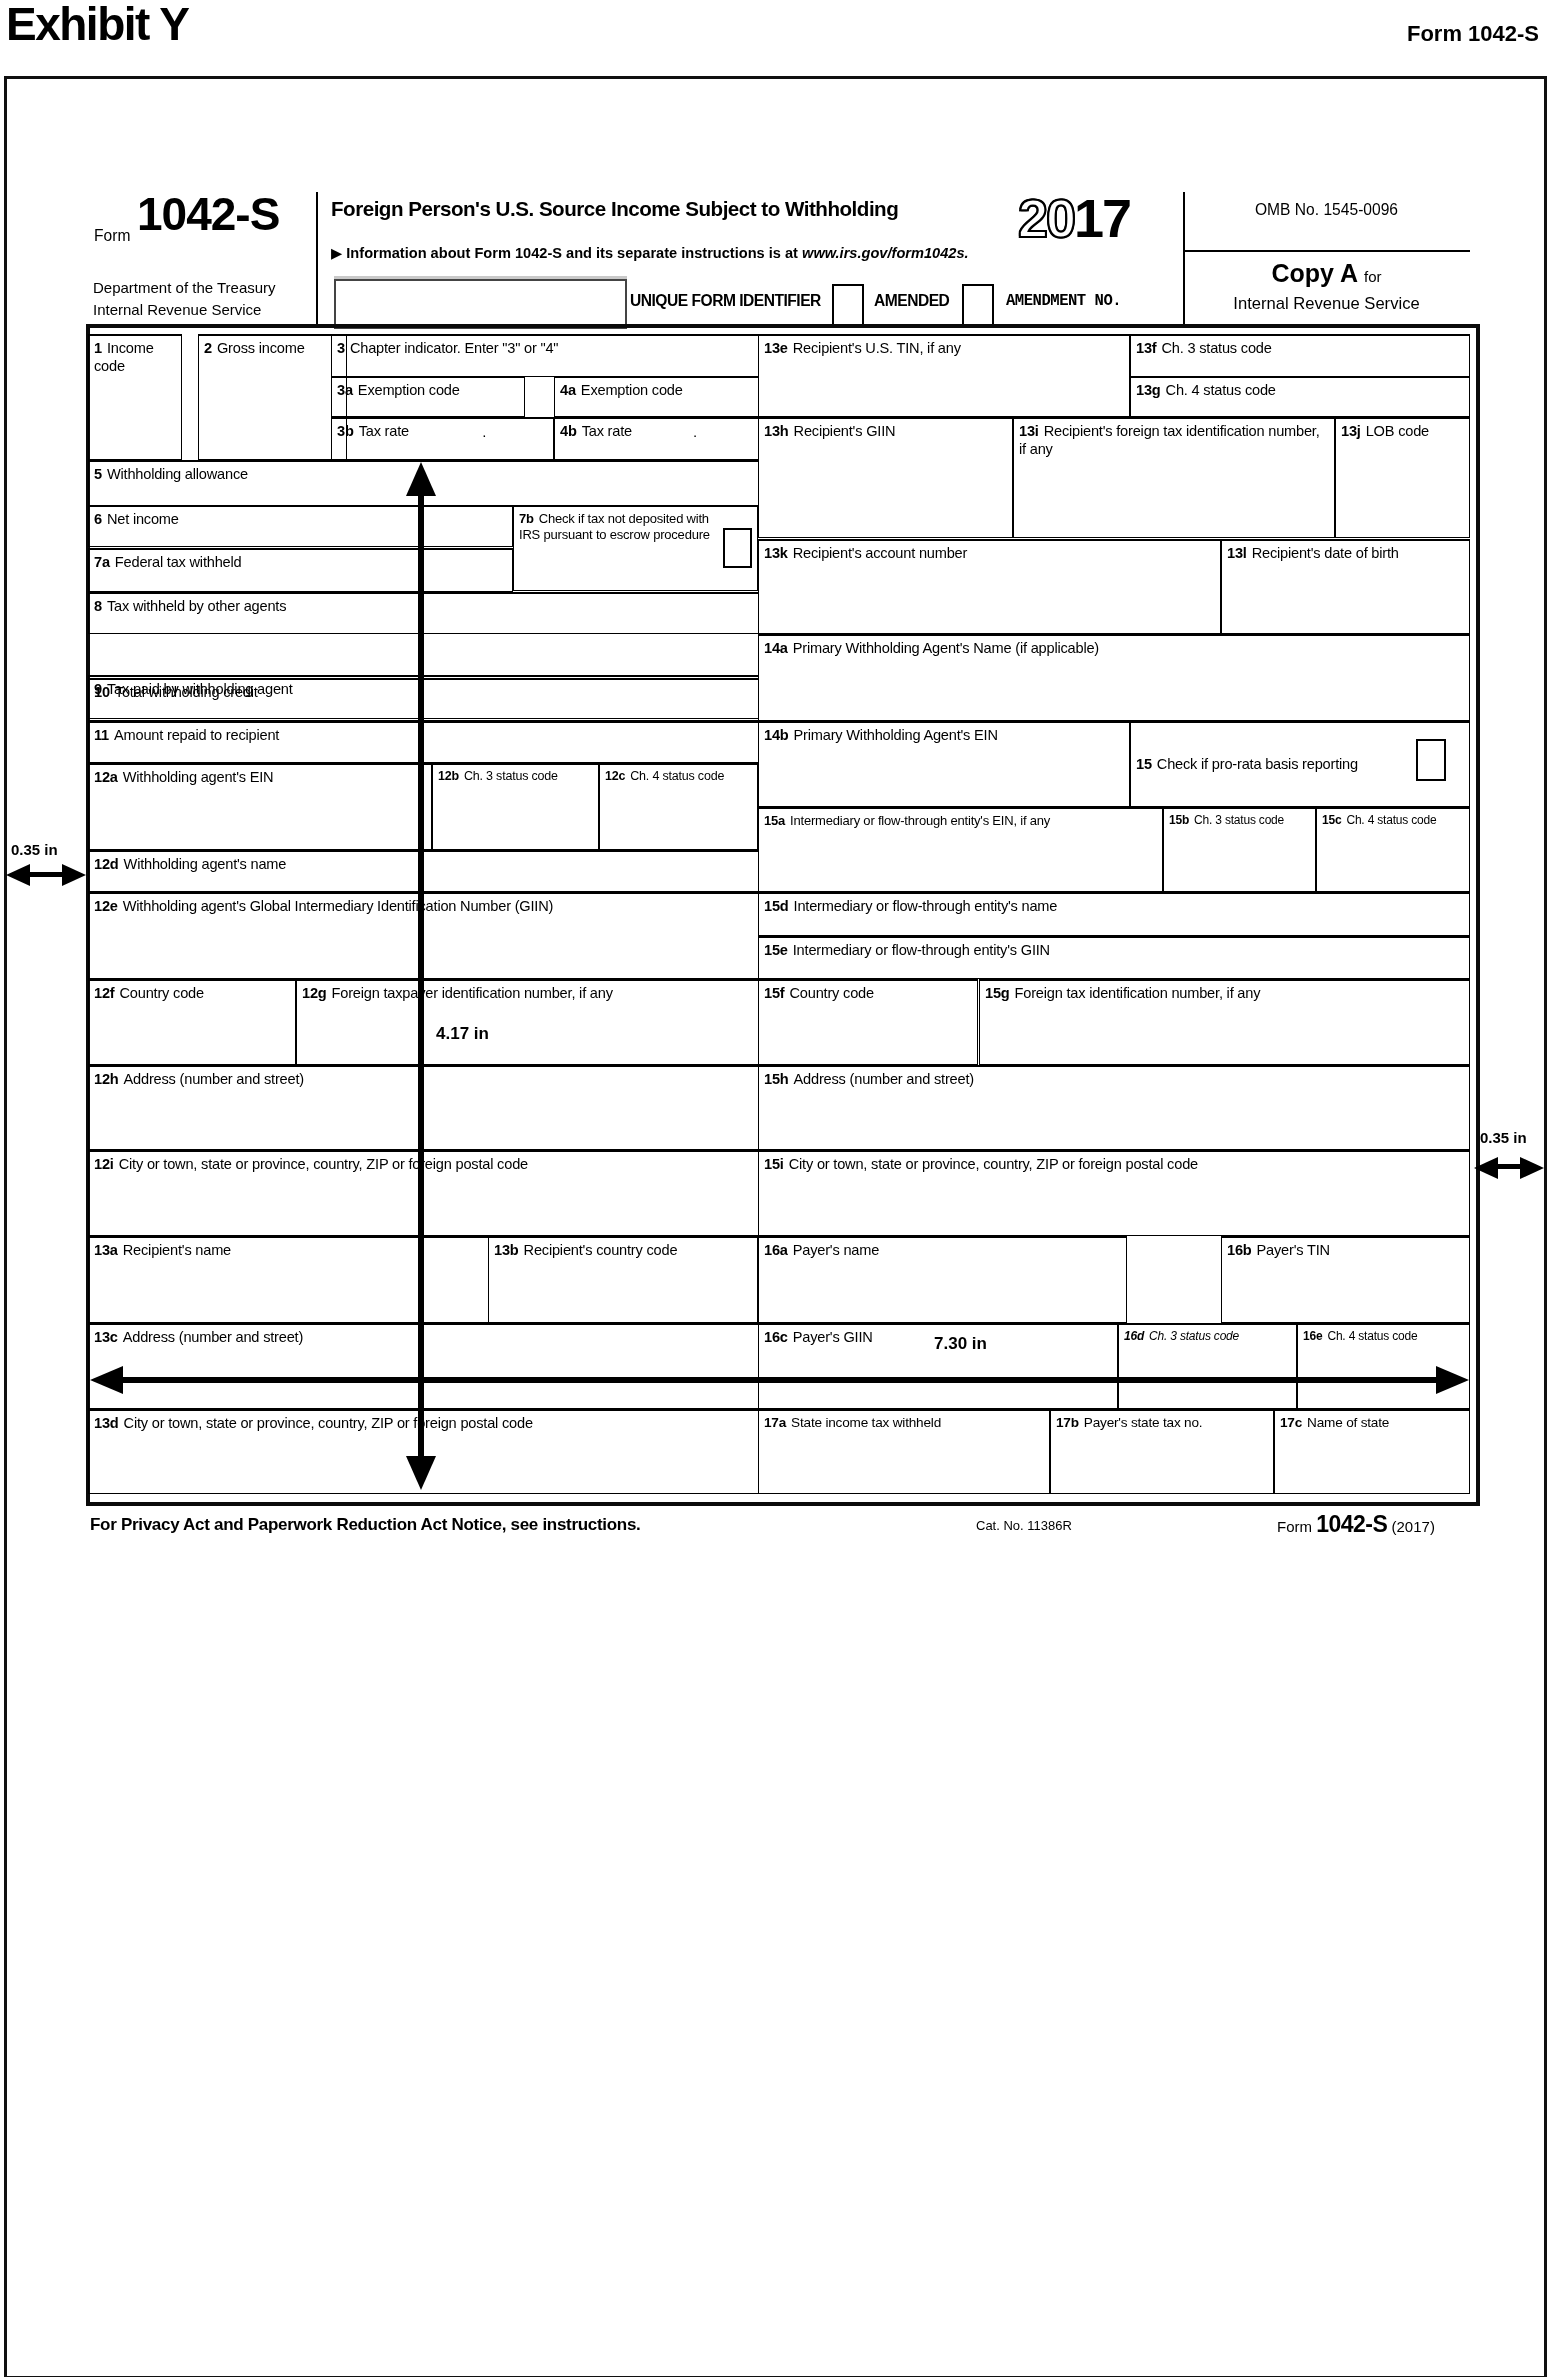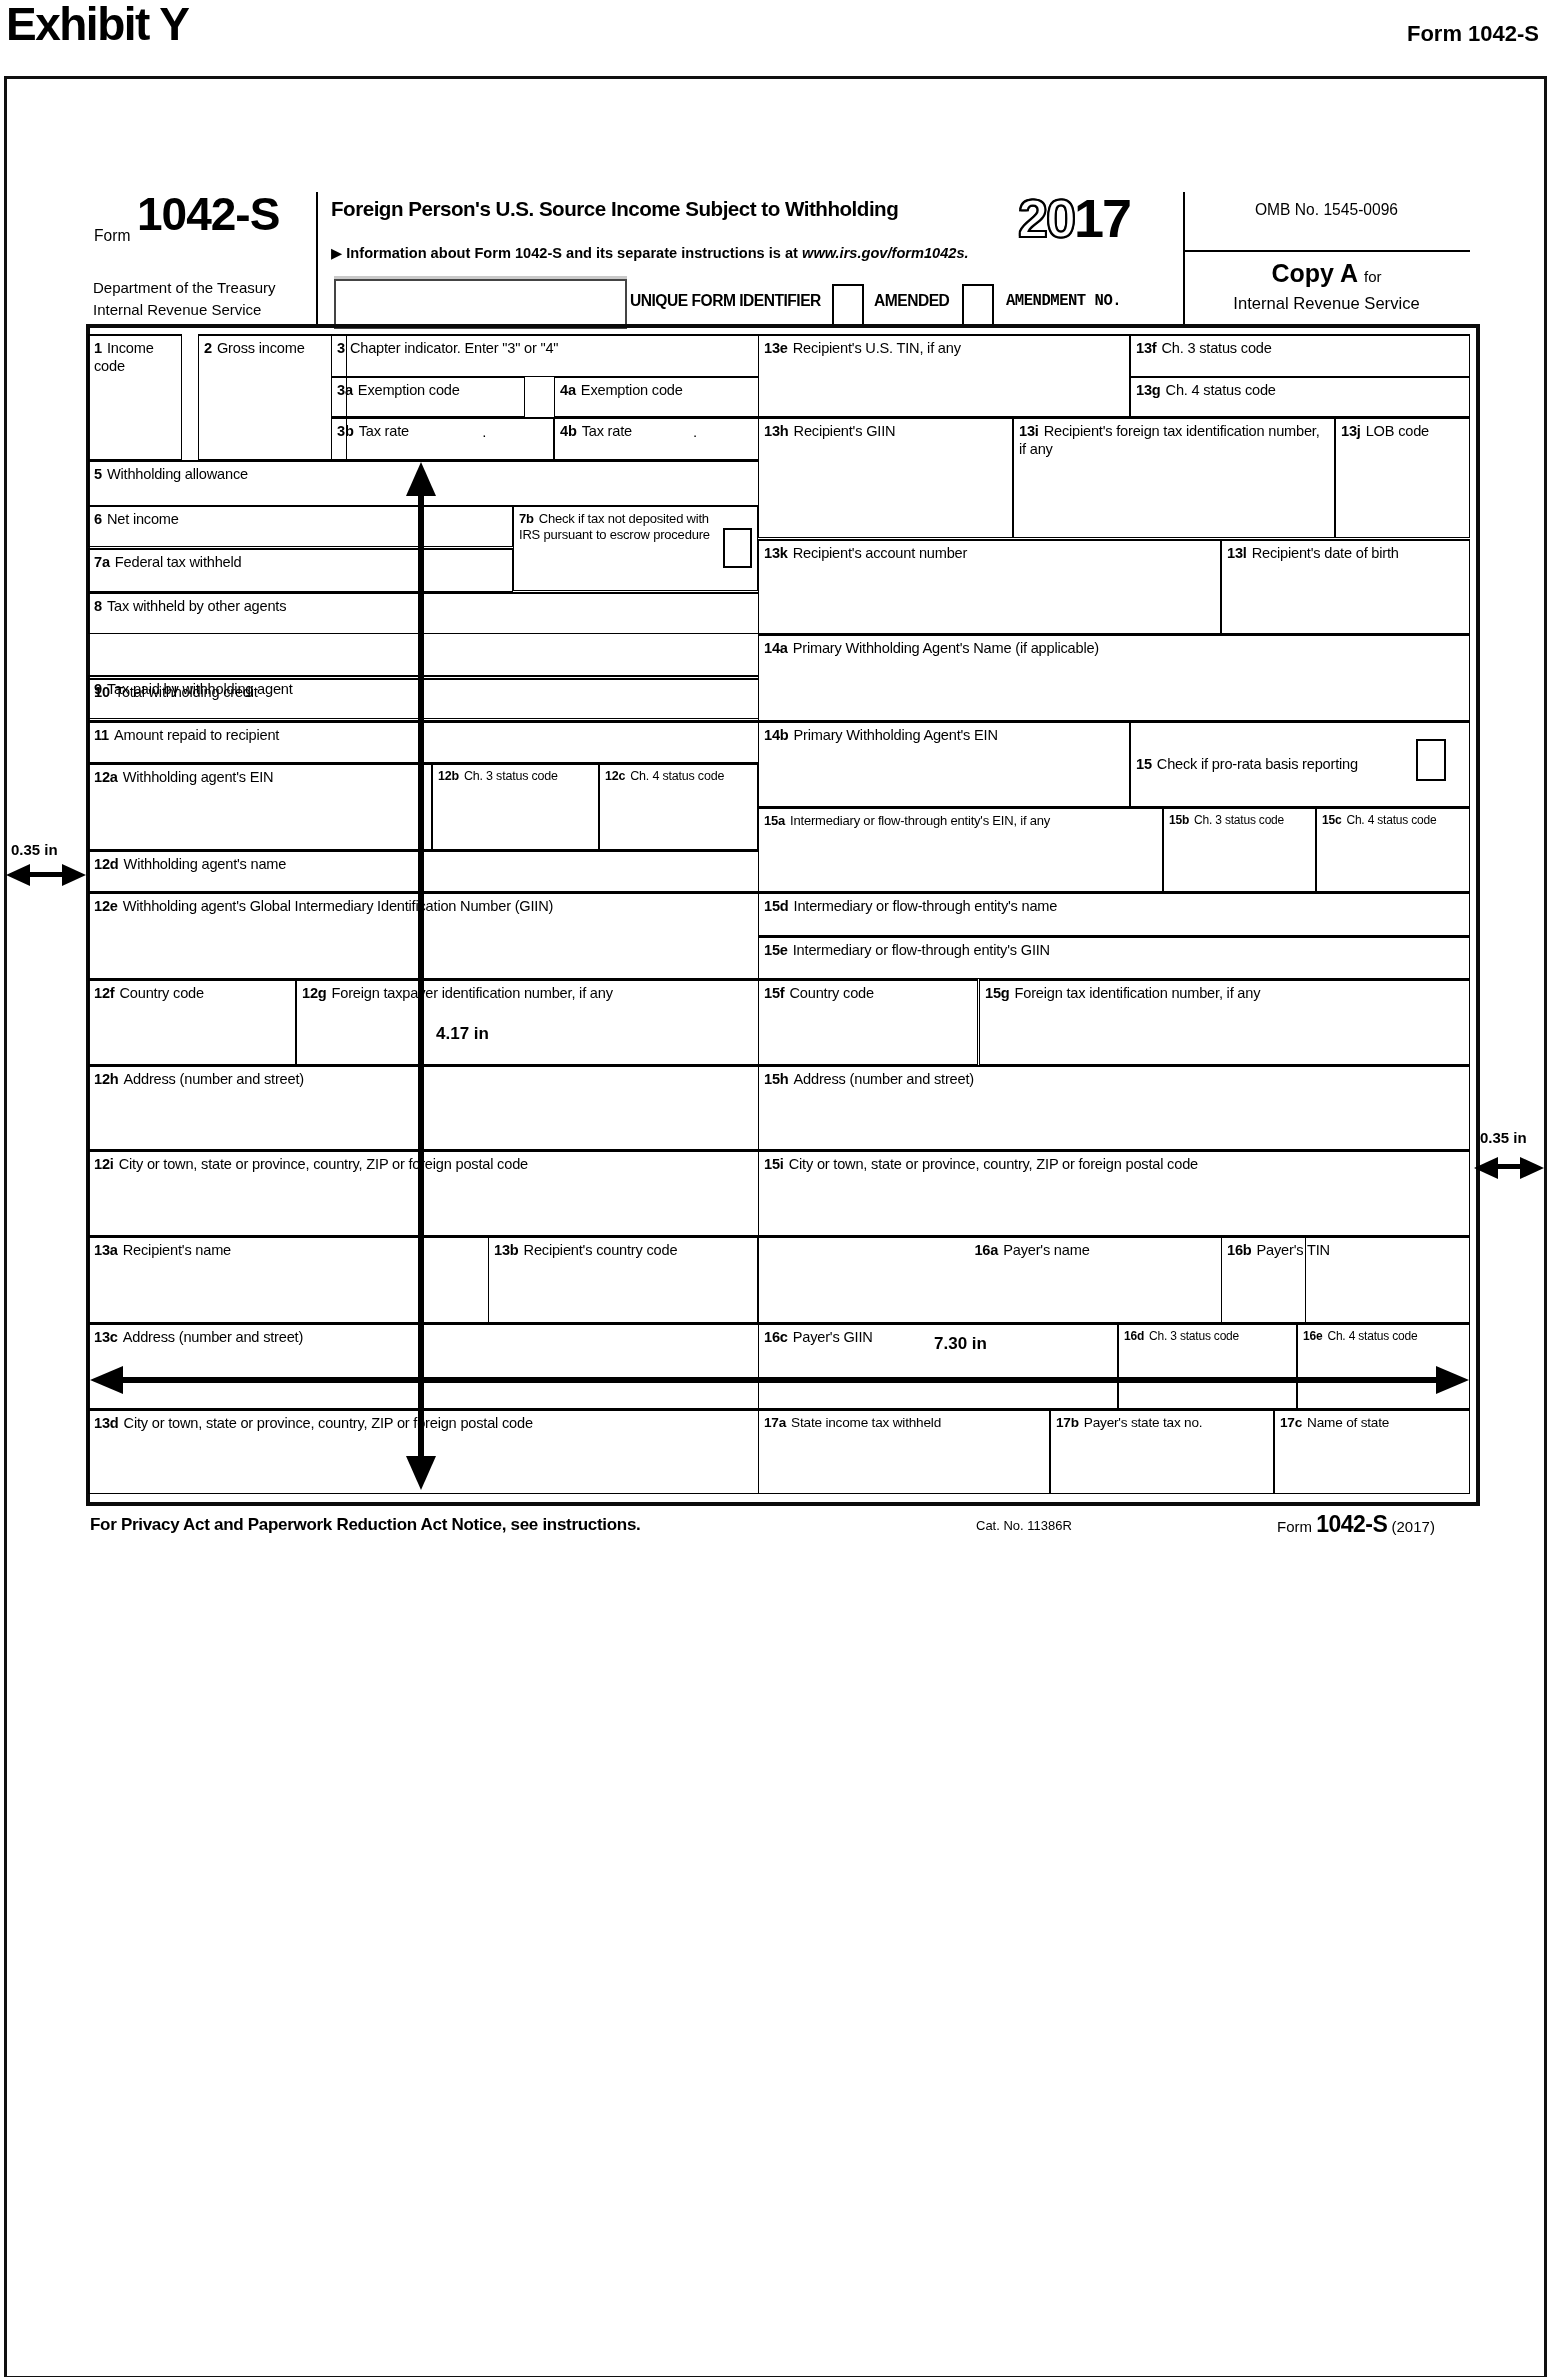--- a/index.html
+++ b/index.html
@@ -131,24 +131,24 @@
   <div class="cbx" style="left:1416px;top:739px;width:26px;height:38px;"></div>
   <div class="c" style="left:758px;top:807px;width:405px;height:85px;font-size:13px;"><b class="n">15a</b><span>Intermediary or flow-through entity's EIN, if any</span></div>
   <div class="c" style="left:1163px;top:807px;width:153px;height:85px;font-size:12px;"><b class="n">15b</b><span>Ch. 3 status code</span></div>
   <div class="c" style="left:1316px;top:807px;width:154px;height:85px;font-size:12px;"><b class="n">15c</b><span>Ch. 4 status code</span></div>
   <div class="c" style="left:758px;top:892px;width:712px;height:44px;"><b class="n">15d</b><span>Intermediary or flow-through entity's name</span></div>
   <div class="c" style="left:758px;top:936px;width:712px;height:43px;"><b class="n">15e</b><span>Intermediary or flow-through entity's GIIN</span></div>
   <div class="c" style="left:758px;top:979px;width:220px;height:86px;"><b class="n">15f</b><span>Country code</span></div>
   <div class="c" style="left:979px;top:979px;width:491px;height:86px;"><b class="n">15g</b><span>Foreign tax identification number, if any</span></div>
   <div class="c" style="left:758px;top:1065px;width:712px;height:85px;"><b class="n">15h</b><span>Address (number and street)</span></div>
   <div class="c" style="left:758px;top:1150px;width:712px;height:86px;"><b class="n">15i</b><span>City or town, state or province, country, ZIP or foreign postal code</span></div>
-  <div class="c" style="left:758px;top:1236px;width:548px;height:87px;text-align:center;"><b class="n">16a</b><span>Payer's name</span></div>
+  <div class="c" style="left:758px;top:1236px;width:369px;height:87px;"><b class="n">16a</b><span>Payer's name</span></div>
   <div class="c" style="left:1221px;top:1236px;width:249px;height:87px;"><b class="n">16b</b><span>Payer's TIN</span></div>
   <div class="c" style="left:758px;top:1323px;width:360px;height:86px;"><b class="n">16c</b><span>Payer's GIIN</span></div>
-  <div class="c" style="left:1118px;top:1323px;width:179px;height:86px;font-size:12px;"><b class="n">16d</b><span>Ch. 3 status code</span></div>
+  <div class="c" style="left:1118px;top:1323px;width:179px;height:86px;font-size:12px;font-style:italic;"><b class="n">16d</b><span>Ch. 3 status code</span></div>
   <div class="c" style="left:1297px;top:1323px;width:173px;height:86px;font-size:12px;"><b class="n">16e</b><span>Ch. 4 status code</span></div>
   <div class="c" style="left:758px;top:1409px;width:292px;height:85px;font-size:13.6px;"><b class="n">17a</b><span>State income tax withheld</span></div>
   <div class="c" style="left:1050px;top:1409px;width:224px;height:85px;font-size:13.6px;"><b class="n">17b</b><span>Payer's state tax no.</span></div>
   <div class="c" style="left:1274px;top:1409px;width:196px;height:85px;font-size:13.6px;"><b class="n">17c</b><span>Name of state</span></div>
 
   <div class="tri" style="left:406px;top:462px;border-left:15px solid transparent;border-right:15px solid transparent;border-bottom:34px solid #000;"></div>
   <div class="shaft-v" style="left:418px;top:493px;width:6px;height:967px;"></div>
   <div class="tri" style="left:406px;top:1456px;border-left:15px solid transparent;border-right:15px solid transparent;border-top:34px solid #000;"></div>
   <div class="meas" style="left:436px;top:1024px;">4.17 in</div>
 

